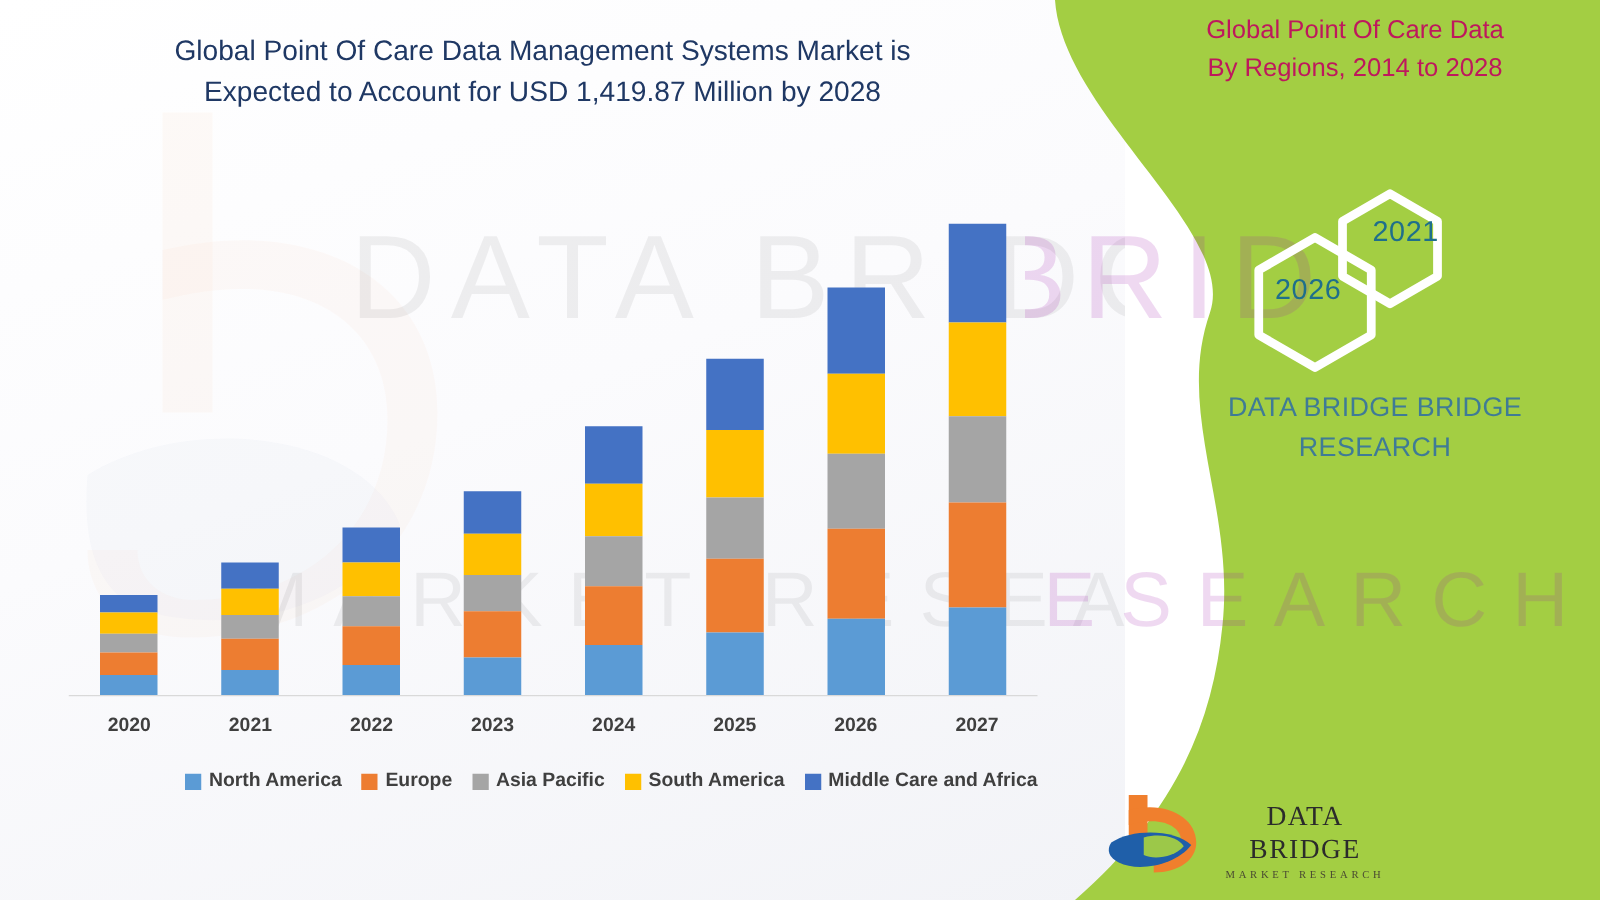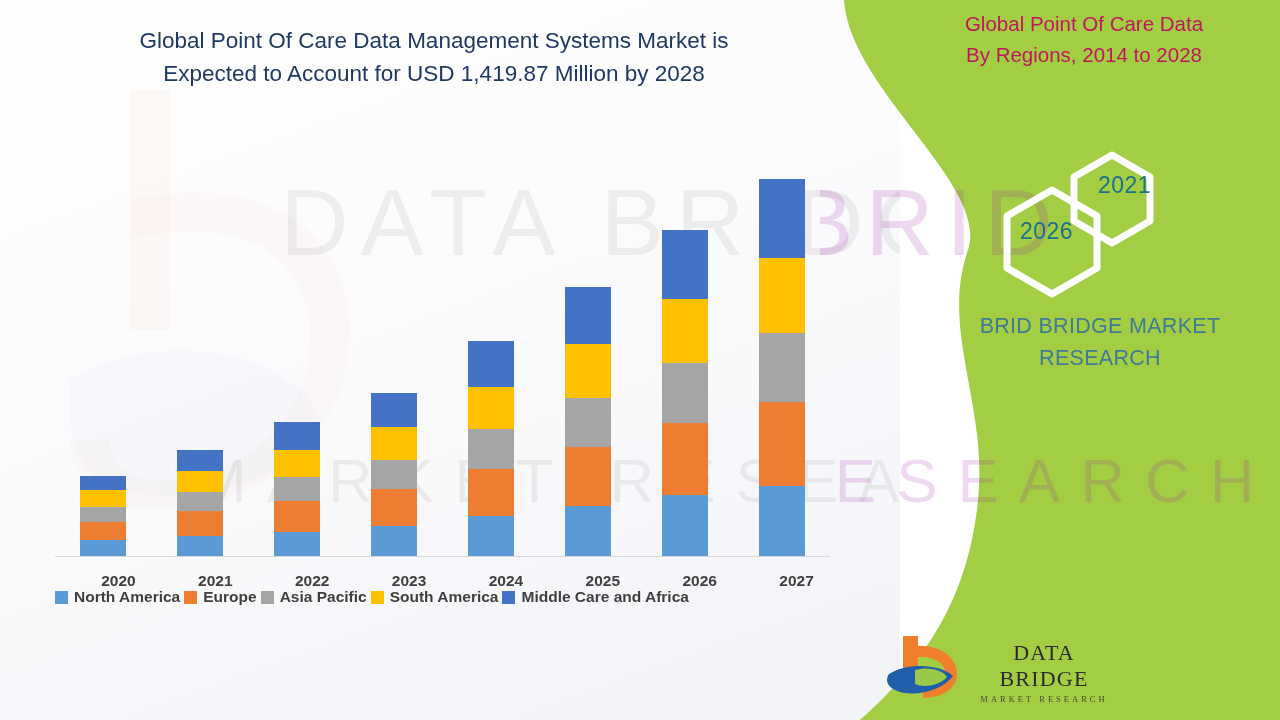--- a/index.html
+++ b/index.html
@@ -88,42 +88,42 @@
   }
   .bar-stack {
     width: 46px;
     display: flex;
     flex-direction: column-reverse;
   }
   .seg { width: 100%; }
 
   .x-labels {
     position: absolute;
-    left: 70px; top: 572px;
+    left: 55px; top: 572px;
     width: 775px;
     display: flex;
     justify-content: space-around;
     align-items: flex-end;
   }
   .x-label {
     width: 86px;
     text-align: center;
     font-size: 15.5px;
     font-weight: bold;
     color: #3f3f3f;
   }
 
   .legend {
     position: absolute;
-    left: 55px; top: 588px;
+    left: 55px; top: 616px;
     width: 775px;
     display: flex;
-    justify-content: flex-start;
+    justify-content: flex-end;
     align-items: center;
-    gap: 4px;
+    gap: 16px;
     flex-wrap: nowrap;
   }
   .legend-item {
     display: flex;
     align-items: center;
     gap: 6px;
     white-space: nowrap;
   }
   .legend-swatch {
     width: 13px; height: 13px;
@@ -372,21 +372,21 @@
 
       <svg width="460" height="300" style="position:absolute;left:0;top:120;">
         <polygon points="292,35 330,57 330,101 292,123 254,101 254,57" fill="none" stroke="#ffffff" stroke-width="7" stroke-linejoin="round"></polygon>
         <polygon points="232,70 277,96 277,148 232,174 187,148 187,96" fill="none" stroke="#ffffff" stroke-width="7" stroke-linejoin="round"></polygon>
       </svg>
 
       <div class="hex-label hex-2021">2021</div>
       <div class="hex-label hex-2028">2026</div>
 
       <div class="brand-text">
-        <div>BRID BRIDGE MARKET</div>
+        <div>DATA BRIDGE BRIDGE</div>
         <div>RESEARCH</div>
       </div>
     </div>
   </div>
 
   <div class="logo-block">
     <svg class="logo-mark" width="80" height="72" viewBox="0 0 80 72">
       <path d="M18 4 L33 4 L33 52 L18 52 Z" fill="#F07F2D"></path>
       <path d="M18 16 C48 8 72 22 72 42 C72 56 58 66 38 66 L38 54 C52 54 60 49 60 41 C60 29 44 20 18 28 Z" fill="#F07F2D"></path>
       <path d="M4 42 C22 30 56 32 68 44 C56 60 26 66 10 58 C2 54 0 48 4 42 Z" fill="#1F5FA9"></path>

